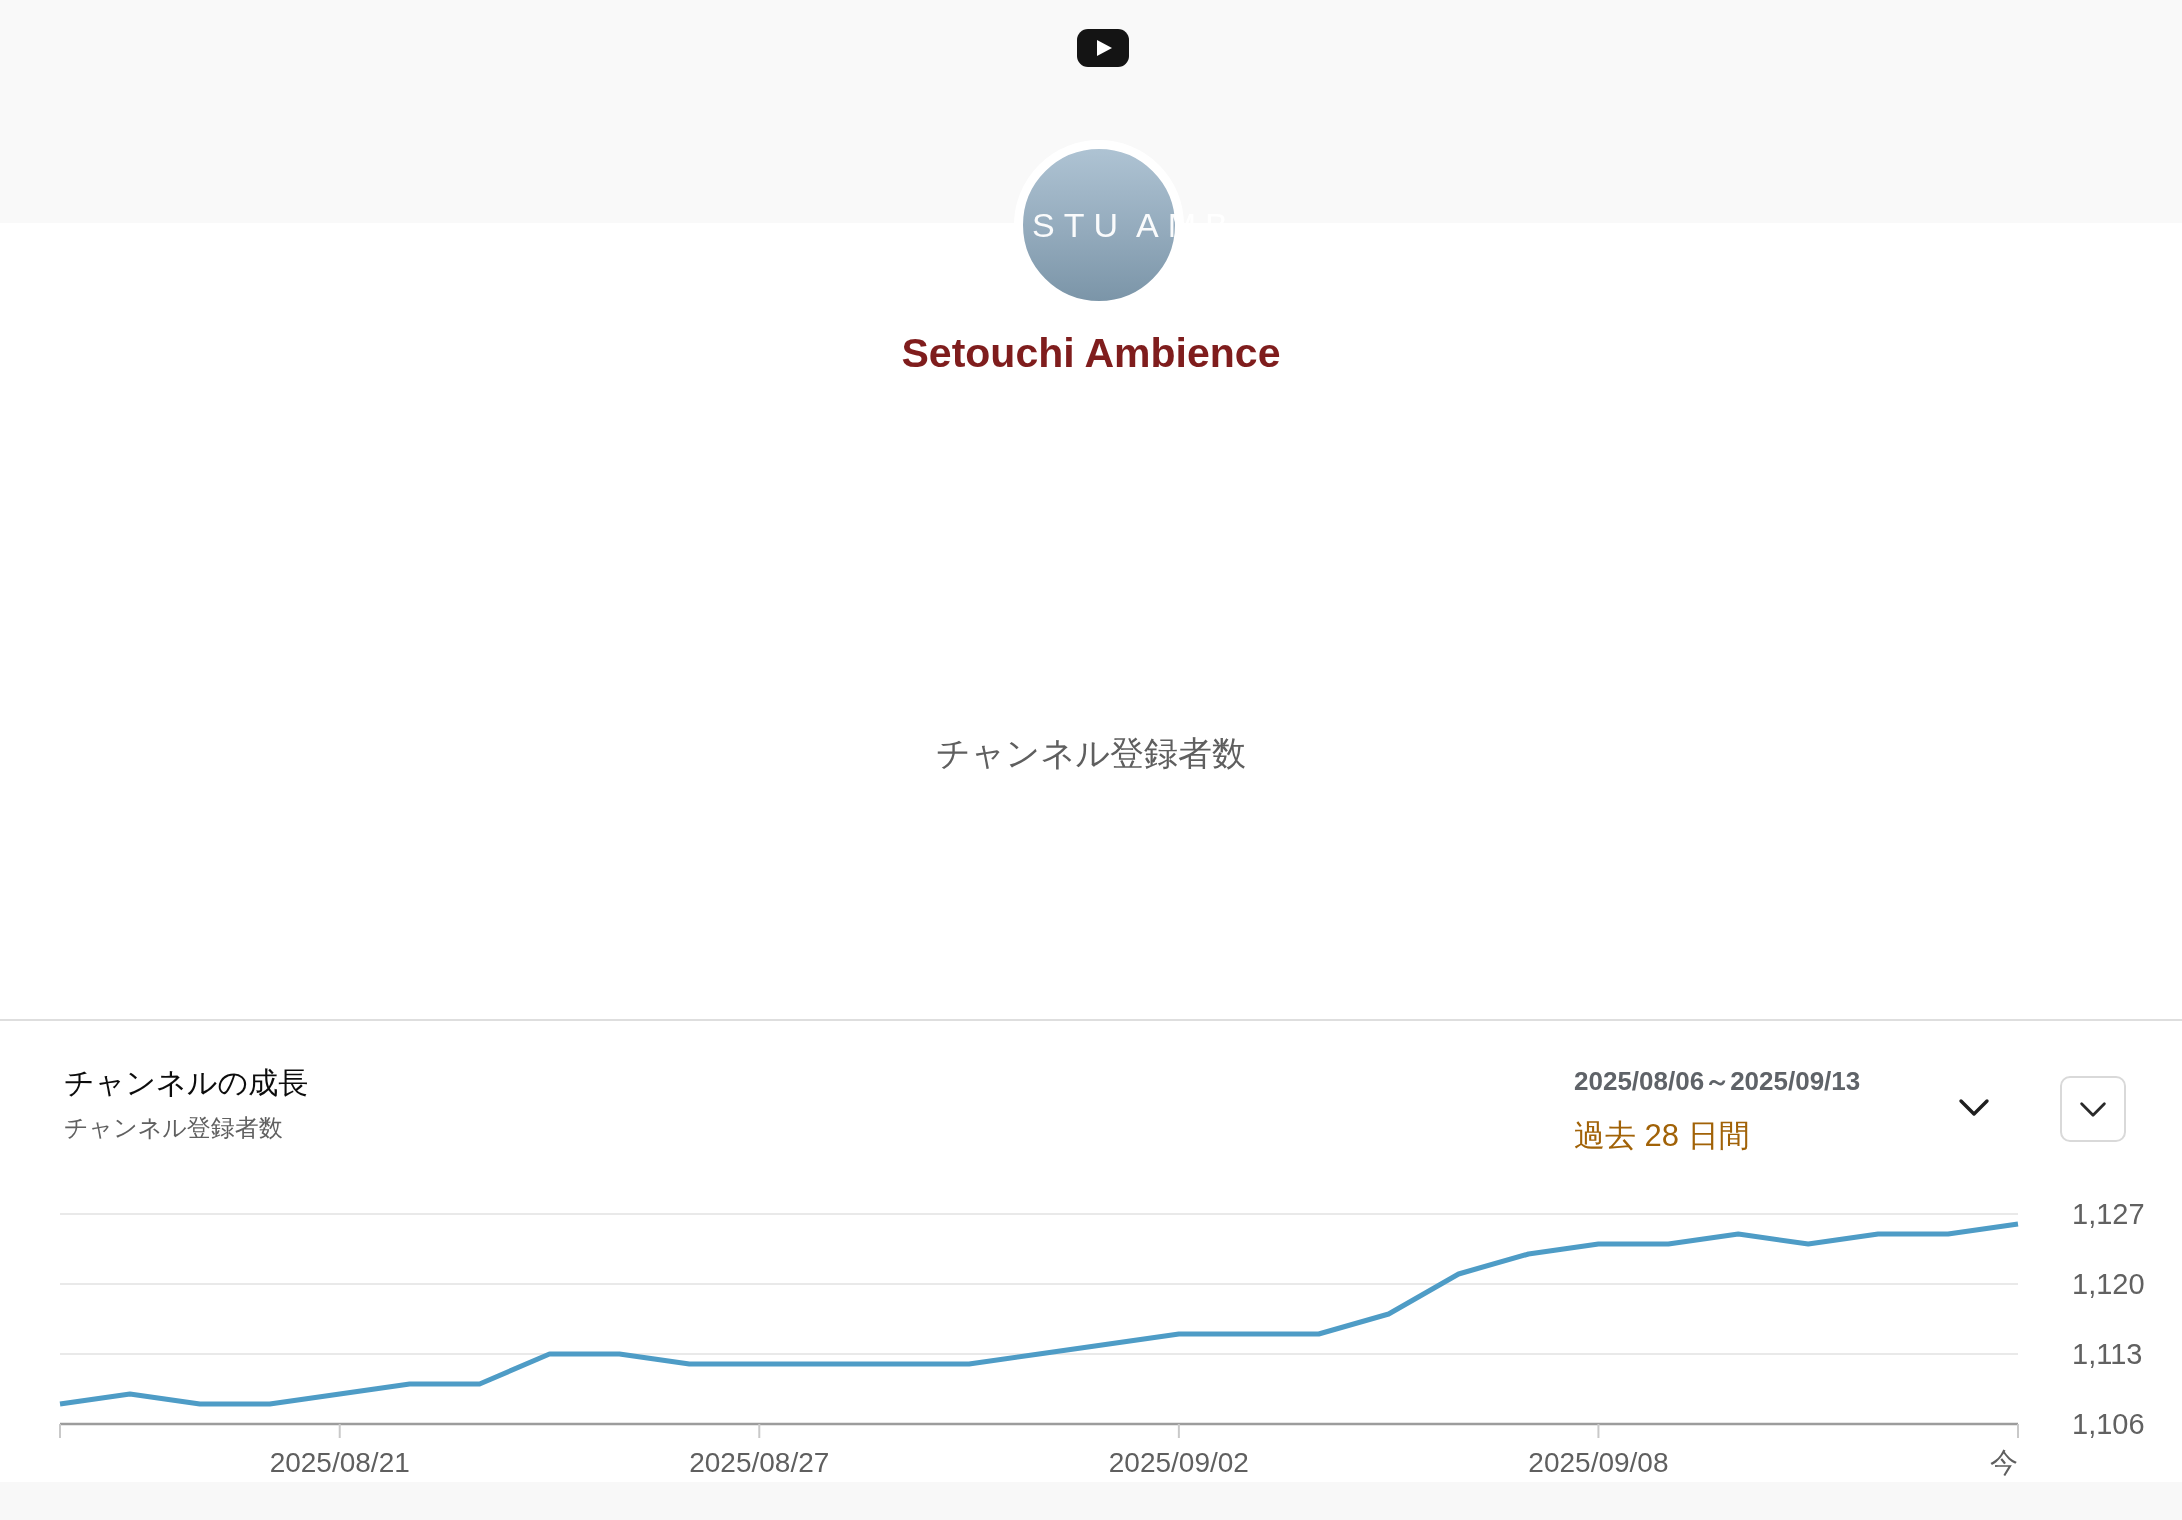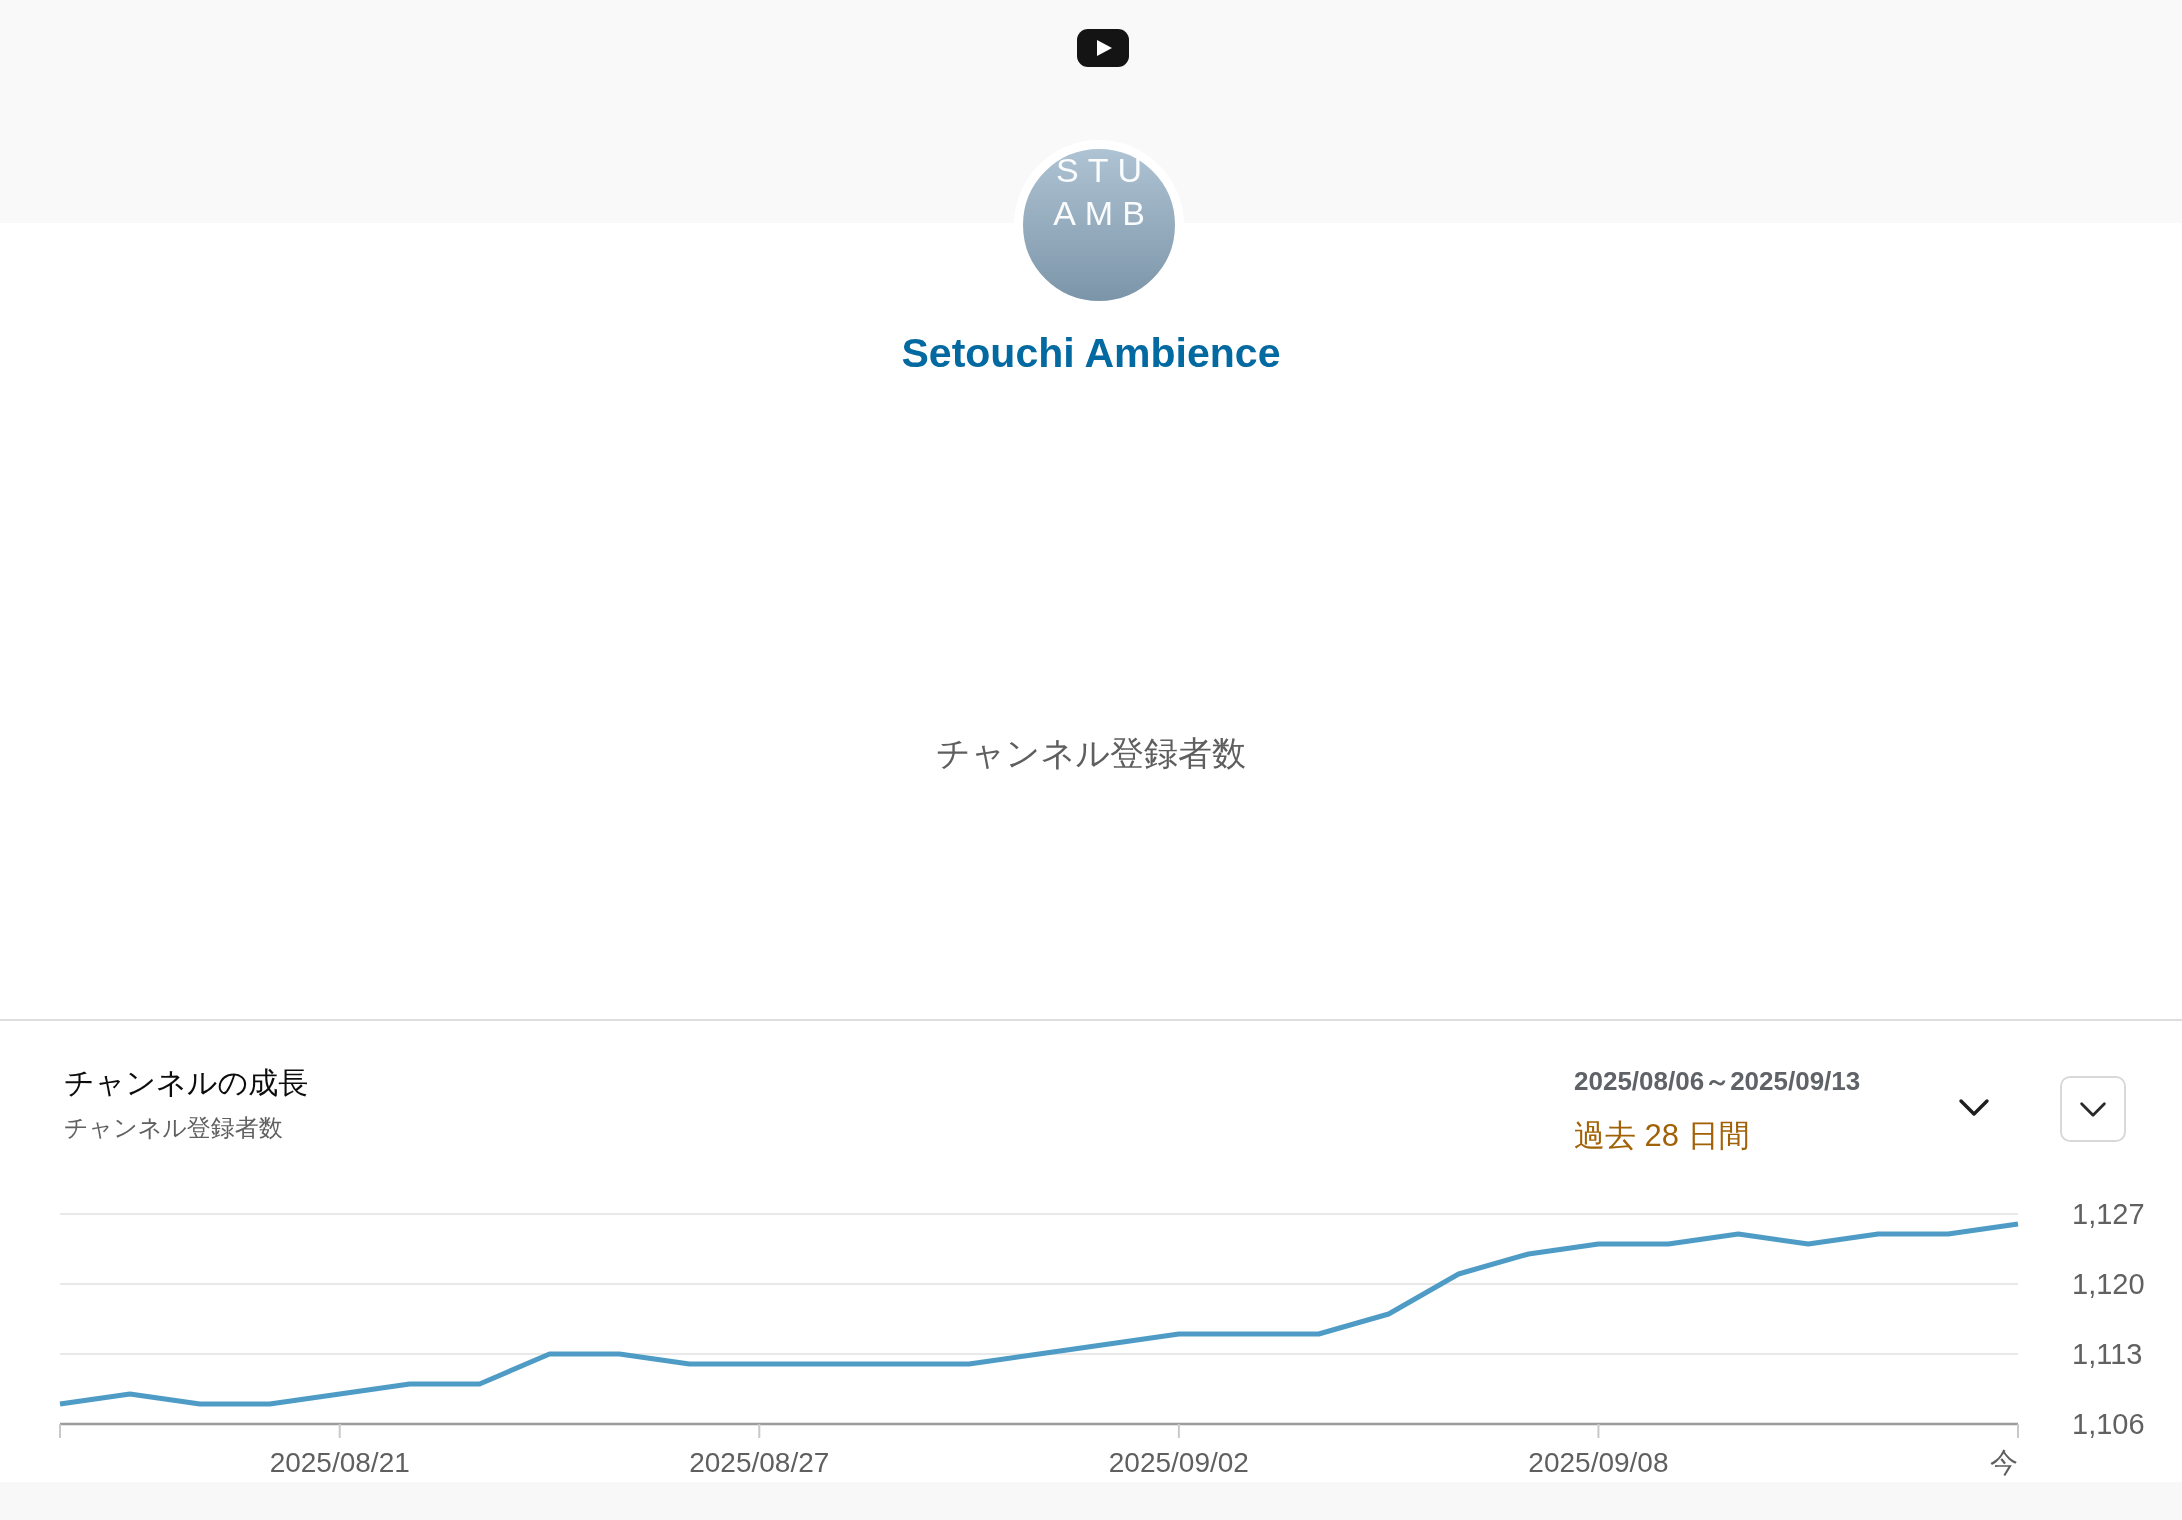--- a/index.html
+++ b/index.html
@@ -2,24 +2,24 @@
 <html><head>
 <meta charset="utf-8">
 <style>
   html,body{margin:0;padding:0;background:#ffffff;}
   .page{position:relative;width:2182px;height:1520px;background:#ffffff;overflow:hidden;
         font-family:"Liberation Sans",sans-serif;color:#0d0d0d;}
   .header-band{position:absolute;left:0;top:0;width:2182px;height:223px;background:#f9f9f9;}
   .yt-logo{position:absolute;left:1077px;top:29px;width:52px;height:38px;cursor:pointer;}
   .avatar{position:absolute;left:1014px;top:140px;width:152px;height:152px;border-radius:50%;
           border:9px solid #ffffff;background:linear-gradient(180deg,#aec3d3 0%,#93aabc 55%,#7b95a8 100%);
-          display:flex;flex-direction:column;align-items:center;justify-content:flex-start;}
+          display:flex;flex-direction:row;align-items:center;justify-content:space-between;}
   .avatar-line{color:rgba(255,255,255,0.95);font-size:34px;line-height:43px;letter-spacing:9px;text-indent:9px;font-weight:400;}
   .channel-name{position:absolute;left:0;top:330px;width:2182px;text-align:center;
-                font-size:41px;font-weight:700;color:#0369a1;}
+                font-size:41px;font-weight:700;color:#7f1d1d;}
   .sub-count{position:absolute;left:0;top:545px;width:2182px;text-align:center;
              font-size:152px;line-height:1;font-weight:700;letter-spacing:-3px;color:#0c0c0c;}
   .sub-label{position:absolute;left:0;top:731px;width:2182px;text-align:center;
              font-size:34px;color:#5f5f5f;}
   .divider{position:absolute;left:0;top:1019px;width:2182px;height:2px;background:#dedede;}
   .growth-title{position:absolute;left:64px;top:1063px;font-size:30px;font-weight:500;color:#0c0c0c;font-family:Liberation Mono, monospace;}
   .growth-subtitle{position:absolute;left:64px;top:1112px;font-size:24px;color:#606060;}
   .range-selector{position:absolute;left:1574px;top:1066px;width:416px;height:76px;cursor:pointer;}
   .range-dates{font-size:26px;font-weight:700;color:#5f6368;line-height:30px;}
   .range-period{font-size:31px;color:#a16207;margin-top:19px;}

